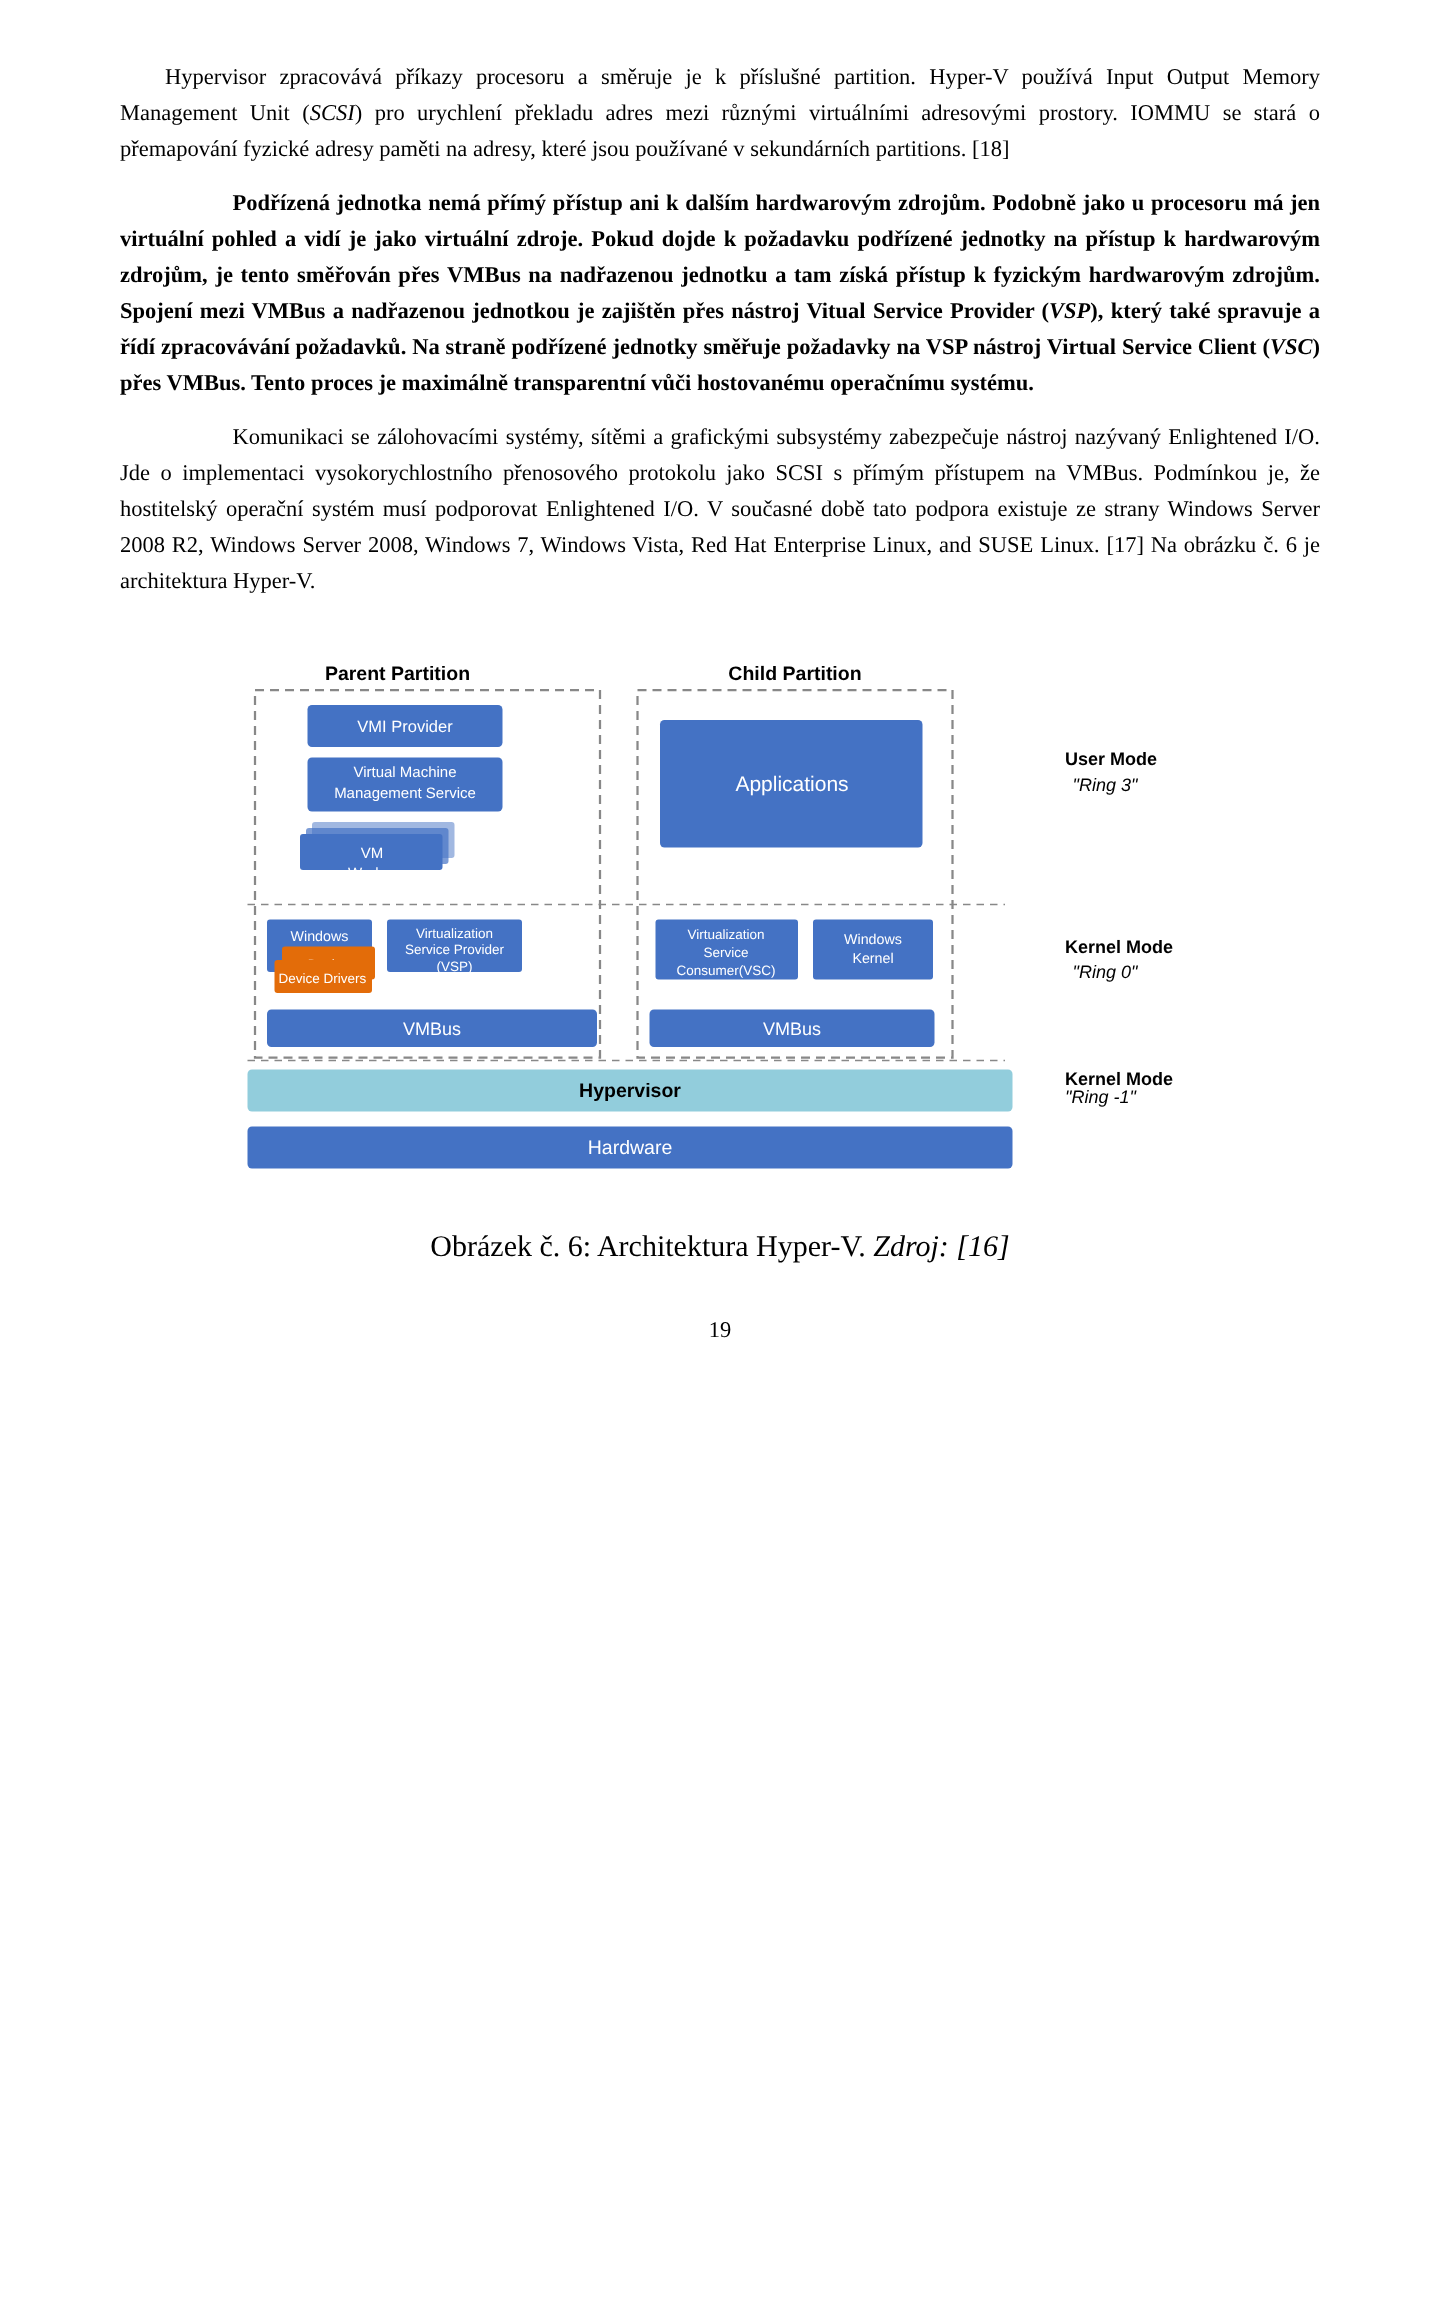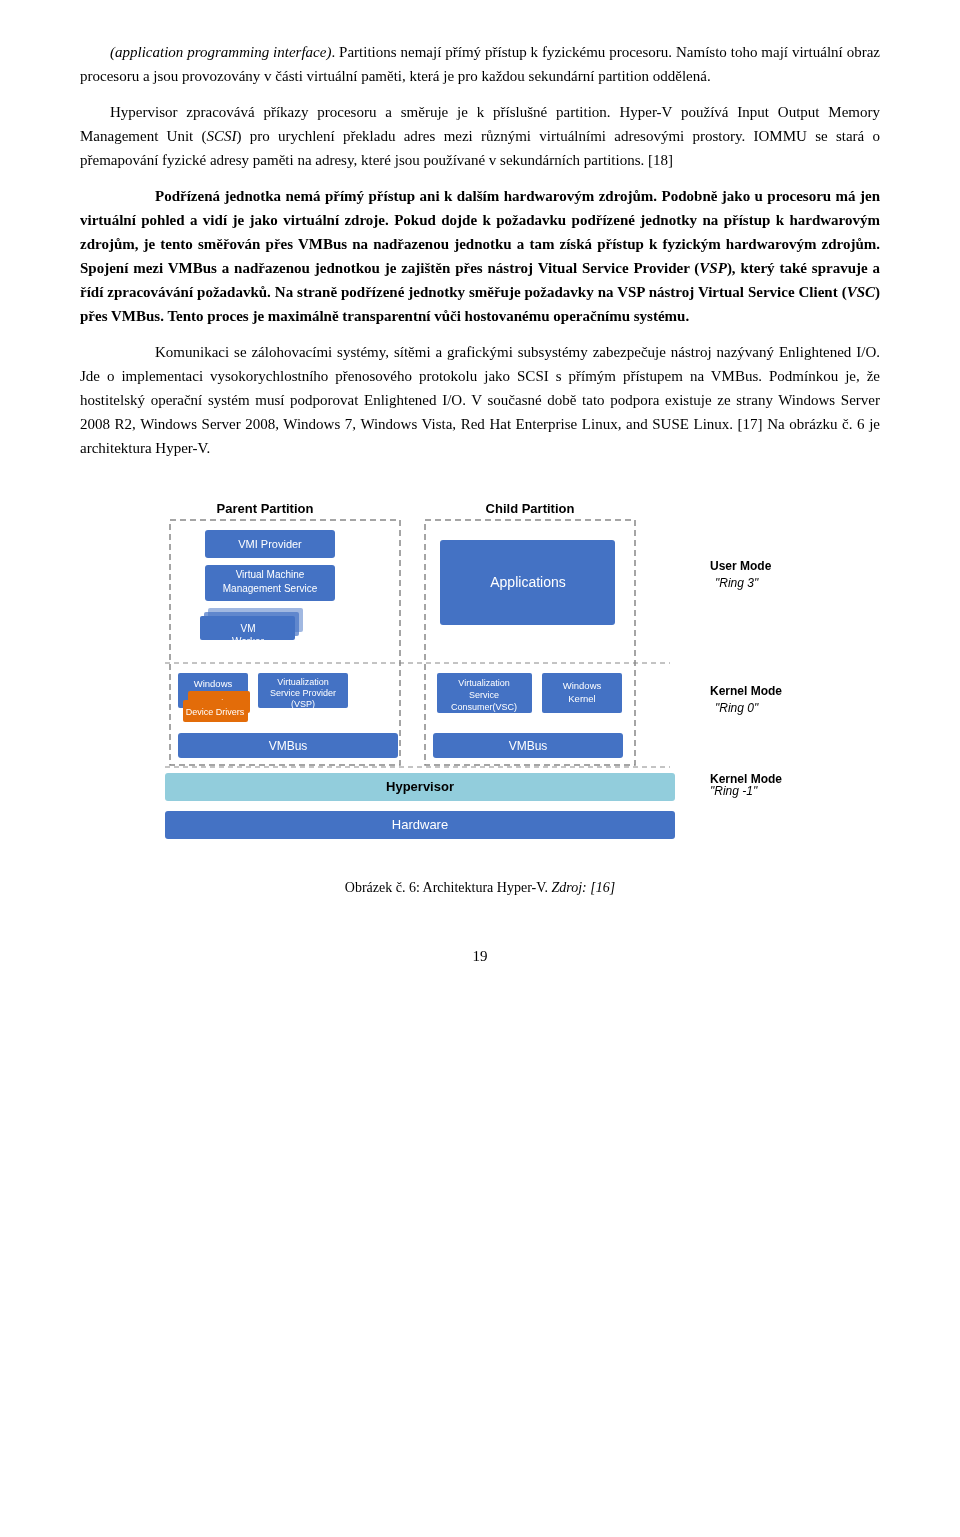--- a/index.html
+++ b/index.html
@@ -26,43 +26,40 @@
     
     .diagram-container {
       display: flex;
       flex-direction: column;
       align-items: center;
       margin: 30px auto 10px auto;
       width: 700px;
     }
     .diagram-caption {
       text-align: center;
-      font-size: 14px;
+      font-size: 20px;
       margin-top: 10px;
       margin-bottom: 20px;
     }
     .page-number {
       text-align: center;
-      margin-top: 32px;
+      margin-top: 16px;
       font-size: 15px;
     }
 
     
     .diagram-svg {
       width: 680px;
       height: 380px;
     }
   </style>
 </head>
 <body>
 
 <div class="content-block">
-  <p>
-    <span class="italic">(application programming interface)</span>. Partitions nemají přímý přístup k fyzickému procesoru. Namísto toho mají virtuální obraz procesoru a jsou provozovány v části virtuální paměti, která je pro každou sekundární partition oddělená.
-  </p>
   <p>
     Hypervisor zpracovává příkazy procesoru a směruje je k příslušné partition. Hyper-V používá Input Output Memory Management Unit (<span class="italic">SCSI</span>) pro urychlení překladu adres mezi různými virtuálními adresovými prostory. IOMMU se stará o přemapování fyzické adresy paměti na adresy, které jsou používané v sekundárních partitions. [18]
   </p>
   <p style="text-indent:5em;font-weight:bold;">
     Podřízená jednotka nemá přímý přístup ani k dalším hardwarovým zdrojům. Podobně jako u procesoru má jen virtuální pohled a vidí je jako virtuální zdroje. Pokud dojde k požadavku podřízené jednotky na přístup k hardwarovým zdrojům, je tento směřován přes VMBus na nadřazenou jednotku a tam získá přístup k fyzickým hardwarovým zdrojům. Spojení mezi VMBus a nadřazenou jednotkou je zajištěn přes nástroj Vitual Service Provider (<span class="italic">VSP</span>), který také spravuje a řídí zpracovávání požadavků. Na straně podřízené jednotky směřuje požadavky na VSP nástroj Virtual Service Client (<span class="italic">VSC</span>) přes VMBus. Tento proces je maximálně transparentní vůči hostovanému operačnímu systému.
   </p>
   <p style="text-indent:5em;">
     Komunikaci se zálohovacími systémy, sítěmi a grafickými subsystémy zabezpečuje nástroj nazývaný Enlightened I/O. Jde o implementaci vysokorychlostního přenosového protokolu jako SCSI s přímým přístupem na VMBus. Podmínkou je, že hostitelský operační systém musí podporovat Enlightened I/O. V současné době tato podpora existuje ze strany Windows Server 2008 R2, Windows Server 2008, Windows 7, Windows Vista, Red Hat Enterprise Linux, and SUSE Linux. [17] Na obrázku č. 6 je architektura Hyper-V.
   </p>
 </div>

